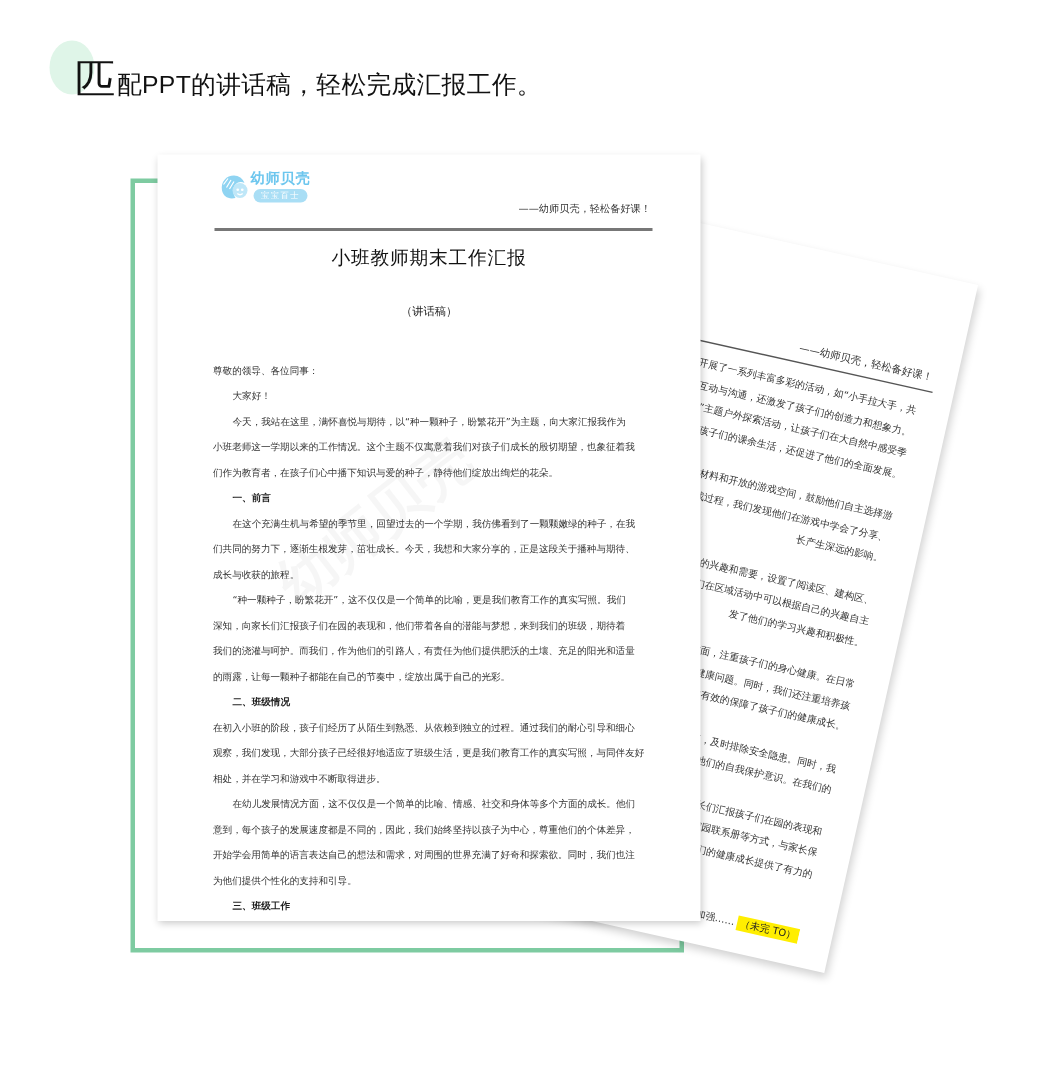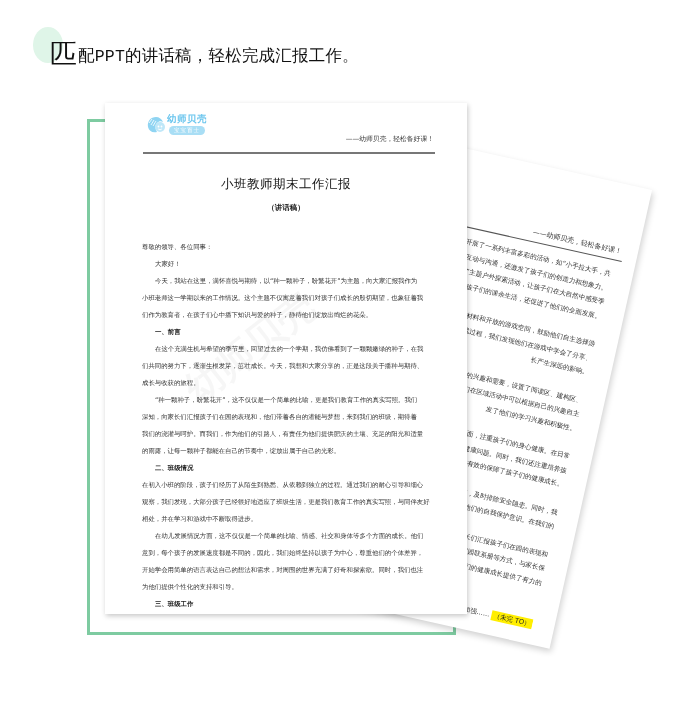--- a/index.html
+++ b/index.html
@@ -14,21 +14,21 @@
     .heading {
       position: absolute; left: 50px; top: 36px; height: 32px;
       display: flex; align-items: flex-end; white-space: nowrap;
     }
     .heading .big {
       font-size: 27px; line-height: 30px; color: #111; font-weight: normal;
       font-family: "DejaVu Sans", sans-serif; position: relative; top: 1px;
     }
     .heading .rest {
       font-size: 16.5px; line-height: 22px; color: #111; margin-left: 1px; letter-spacing: 0.2px;
-      font-family: Liberation Mono, monospace;
+      font-family: Liberation Sans, sans-serif;
     }
 
     
     .green-frame {
       position: absolute; left: 87px; top: 119px; width: 369px; height: 516px;
       border: 3px solid #7ecba1;
     }
 
     
     .back-page {
@@ -71,26 +71,26 @@
       position: absolute; left: 24px; top: 15px; font-size: 5.5px; color: #fff; background: #a9def5;
       border-radius: 5px; padding: 1px 5px; letter-spacing: 1px;
     }
     .slogan {
       position: absolute; right: 33px; top: 31px; font-size: 6.8px; color: #333; white-space: nowrap;
     }
     .top-rule {
       position: absolute; left: 38px; right: 32px; top: 49px; height: 1.5px; background: #777;
     }
     .doc-title {
-      position: absolute; left: 0; right: 0; top: 73px; text-align: center;
+      position: absolute; left: 0; right: 0; top: 61px; text-align: center;
       font-size: 12.5px; color: #111; letter-spacing: 0.5px;
     }
     .doc-subtitle {
       position: absolute; left: 0; right: 0; top: 100px; text-align: center;
-      font-size: 7.5px; color: #222; font-weight: bold;
+      font-size: 7.5px; color: #222; font-weight: normal;
     }
     .doc-body {
       position: absolute; left: 37px; right: 16px; top: 136px;
       font-size: 6.4px; line-height: 17px; color: #333;
     }
     .doc-body p { white-space: nowrap; overflow: hidden; }
     .doc-body .ind { padding-left: 13px; }
     .doc-body .sec { padding-left: 13px; font-weight: bold; color: #222; }
 
     .watermark {

